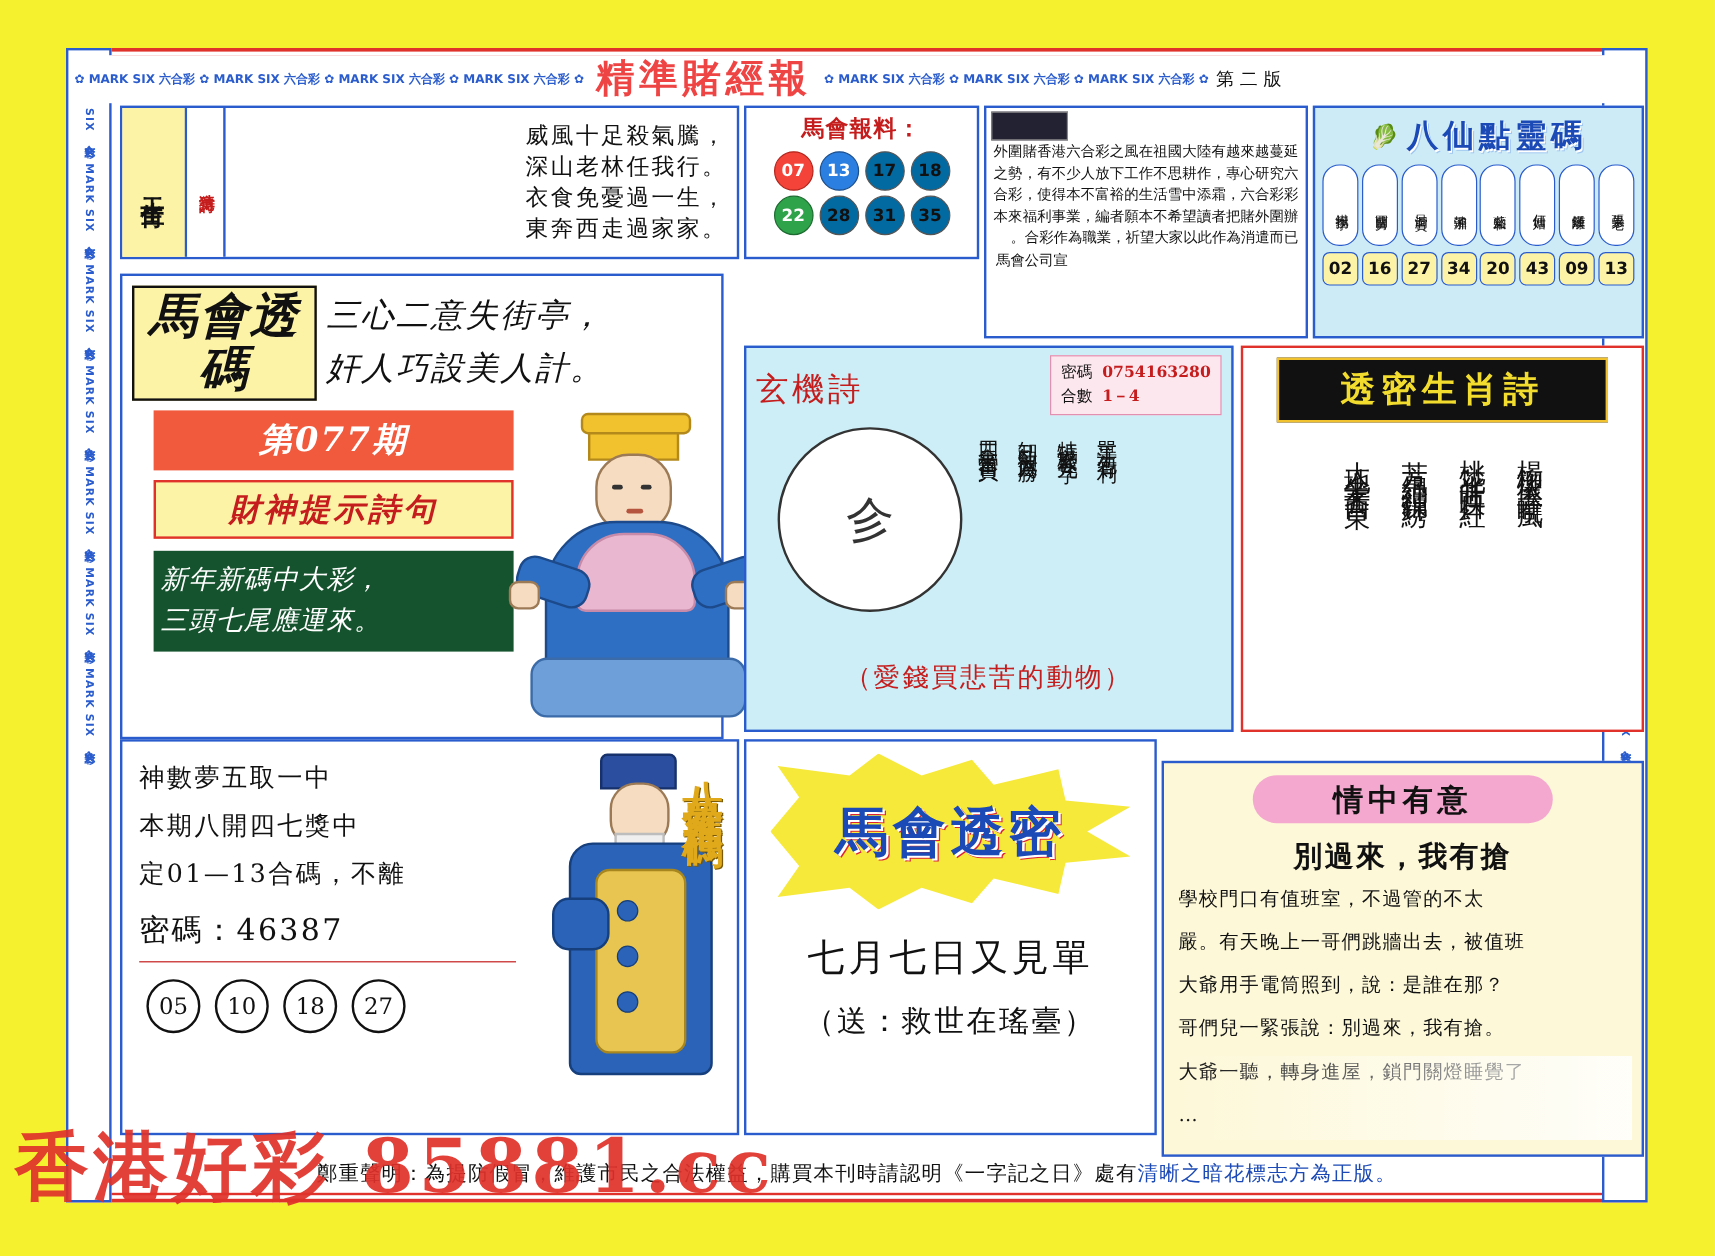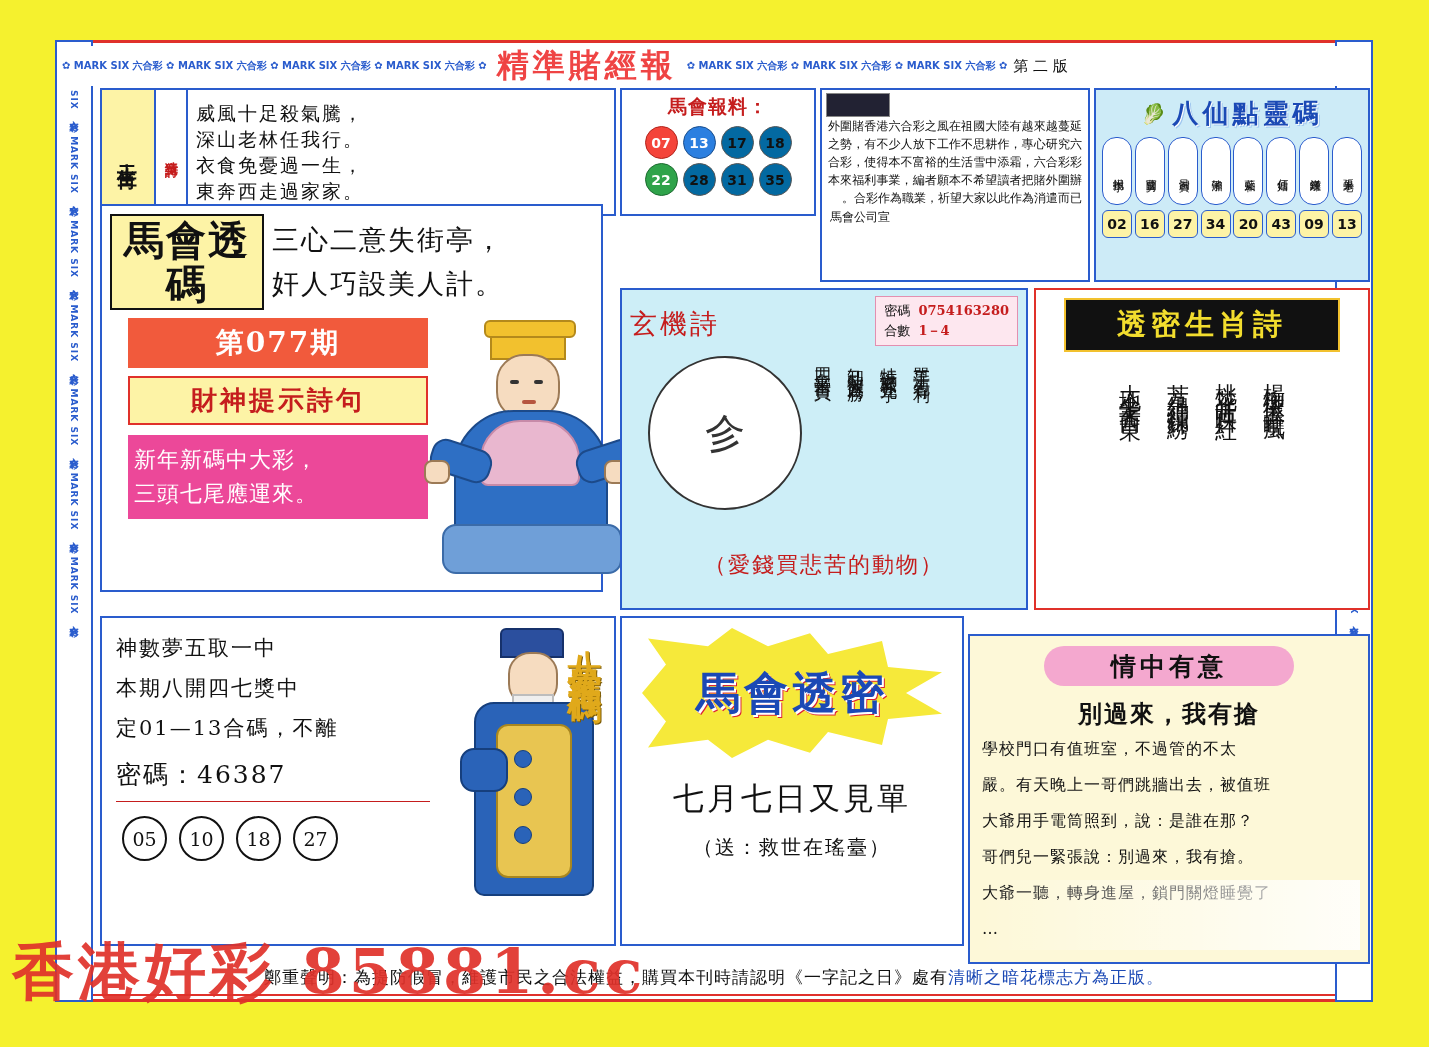--- a/index.html
+++ b/index.html
@@ -61,21 +61,21 @@
   }
   .sx-label span{
     writing-mode:vertical-rl;font-size:20px;font-weight:bold;color:#111;
     font-family:"DejaVu Serif",serif;letter-spacing:2px;
   }
   .sx-label2{
     width:30px;background:#fff;border-right:2px solid #2a5ccd;
     display:flex;align-items:center;justify-content:center;
   }
   .sx-label2 span{writing-mode:vertical-rl;font-size:13px;color:#c51d1d;letter-spacing:1px;font-weight:bold;}
-  .sx-poem{flex:1;padding:6px 8px;display:flex;flex-direction:column;justify-content:center;}
+  .sx-poem{flex:1;padding:6px 8px;display:flex;flex-direction:column;justify-content:center;text-align:right;}
   .sx-poem div{font-family:"DejaVu Serif",serif;font-size:19px;color:#111;line-height:26px;letter-spacing:2px;}
 
   #p-baoliao{left:620px;top:88px;width:196px;height:128px;border:2px solid #2a5ccd;background:#fff;}
   .bl-title{font-size:19px;font-weight:bold;color:#c51d1d;text-align:center;padding:4px 0 2px;font-family:"DejaVu Serif",serif;letter-spacing:1px;}
   .ball-row{display:flex;justify-content:center;gap:5px;margin-top:4px;}
   .ball{
     width:31px;height:31px;border-radius:50%;border:1px solid #555;
     display:flex;align-items:center;justify-content:center;
     font-size:14px;font-weight:bold;color:#111;
   }
@@ -105,21 +105,21 @@
     height:66px;background:#fff;border:1px solid #2a5ccd;border-radius:14px;
     display:flex;align-items:center;justify-content:center;
   }
   .bx-name span{writing-mode:vertical-rl;font-size:11px;color:#111;letter-spacing:1px;font-family:"DejaVu Serif",serif;}
   .bx-num{
     margin-top:5px;height:26px;background:#fdf3a6;border:1px solid #2a5ccd;border-radius:6px;
     display:flex;align-items:center;justify-content:center;font-size:14px;font-weight:bold;color:#111;
   }
 
   
-  #p-matouma{left:100px;top:204px;width:503px;height:388px;border:2px solid #2a5ccd;background:#fff;}
+  #p-matouma{left:100px;top:228px;width:503px;height:388px;border:2px solid #2a5ccd;background:#fff;font-style:italic;}
   .mtm-top{display:flex;height:112px;}
   .mtm-badge{
     width:150px;margin:8px;border:2px solid #111;background:#fdf3a6;
     display:flex;align-items:center;justify-content:center;
   }
   .mtm-badge span{
     font-family:"DejaVu Serif",serif;font-size:40px;font-weight:bold;color:#111;
     line-height:44px;text-align:center;letter-spacing:2px;
   }
   .mtm-poem{flex:1;padding:12px 6px 0 0;}
@@ -129,21 +129,21 @@
   .issue-bar{
     background:#f15a3c;color:#fff;font-size:28px;font-weight:bold;
     font-family:"DejaVu Serif",serif;padding:6px 0;text-align:center;letter-spacing:2px;
     margin:0 0 8px 0;
   }
   .caishen-bar{
     background:#fdf3a6;border:2px solid #e0312a;color:#c51d1d;font-size:26px;font-weight:bold;
     font-family:"DejaVu Serif",serif;padding:5px 0;text-align:center;letter-spacing:3px;margin-bottom:10px;
   }
   .green-box{
-    background:#ec4899;color:#fff;font-family:"DejaVu Serif",serif;font-size:22px;
+    background:#14532d;color:#fff;font-family:"DejaVu Serif",serif;font-size:22px;
     padding:8px 6px;line-height:34px;letter-spacing:1px;
   }
   .mtm-right{flex:1;position:relative;}
 
   
   .god{position:absolute;left:0;top:6px;width:200px;height:258px;}
   .god .crown{position:absolute;left:56px;top:4px;width:72px;height:28px;background:#f2c12e;border:2px solid #b4891b;border-radius:4px 4px 0 0;}
   .god .crown:before{content:"";position:absolute;left:-8px;top:-10px;width:88px;height:14px;background:#f2c12e;border:2px solid #b4891b;border-radius:6px;}
   .god .face{position:absolute;left:62px;top:30px;width:60px;height:62px;background:#f6dcc0;border:2px solid #9c7a56;border-radius:28px;}
   .god .eye{position:absolute;width:9px;height:4px;background:#333;border-radius:2px;top:24px;}
@@ -221,21 +221,21 @@
     position:absolute;left:0;top:0;width:300px;height:130px;background:#f6e93a;
     clip-path:polygon(0% 50%,8% 28%,2% 8%,22% 14%,30% 0%,42% 14%,56% 4%,62% 20%,80% 10%,82% 30%,100% 34%,88% 50%,100% 66%,82% 70%,80% 90%,62% 80%,56% 96%,42% 86%,30% 100%,22% 86%,2% 92%,8% 72%);
   }
   .burst .txt{
     position:absolute;left:0;top:0;width:300px;height:130px;display:flex;align-items:center;justify-content:center;
     font-family:"DejaVu Serif",serif;font-size:44px;font-weight:bold;color:#1b49b5;letter-spacing:4px;
     text-shadow:2px 2px 0 #fff,3px 3px 0 #d23;
   }
   .tm2-lines{padding:16px 10px 0;text-align:center;}
   .tm2-lines div{font-family:"DejaVu Serif",serif;font-size:31px;color:#111;line-height:48px;letter-spacing:3px;}
-  .tm2-foot{text-align:center;font-family:"DejaVu Serif",serif;font-size:20px;color:#111;padding-top:12px;letter-spacing:2px;}
+  .tm2-foot{text-align:center;font-family:"DejaVu Serif",serif;font-size:25px;color:#111;padding-top:12px;letter-spacing:2px;}
 
   #p-qing{left:968px;top:634px;width:402px;height:330px;border:2px solid #2a5ccd;background:#fdf8d8;}
   .q-oval{
     width:250px;height:40px;margin:10px auto 0;background:#f4a8cf;border-radius:20px;
     display:flex;align-items:center;justify-content:center;
   }
   .q-oval span{font-family:"DejaVu Serif",serif;font-size:25px;font-weight:bold;color:#111;letter-spacing:4px;}
   .q-sub{text-align:center;font-family:"DejaVu Serif",serif;font-size:24px;font-weight:bold;color:#111;padding:12px 0 6px;letter-spacing:2px;}
   .q-body{padding:0 12px;}
   .q-body p{margin:0 0 10px;font-family:"DejaVu Serif",serif;font-size:16px;color:#111;line-height:26px;letter-spacing:1px;}

